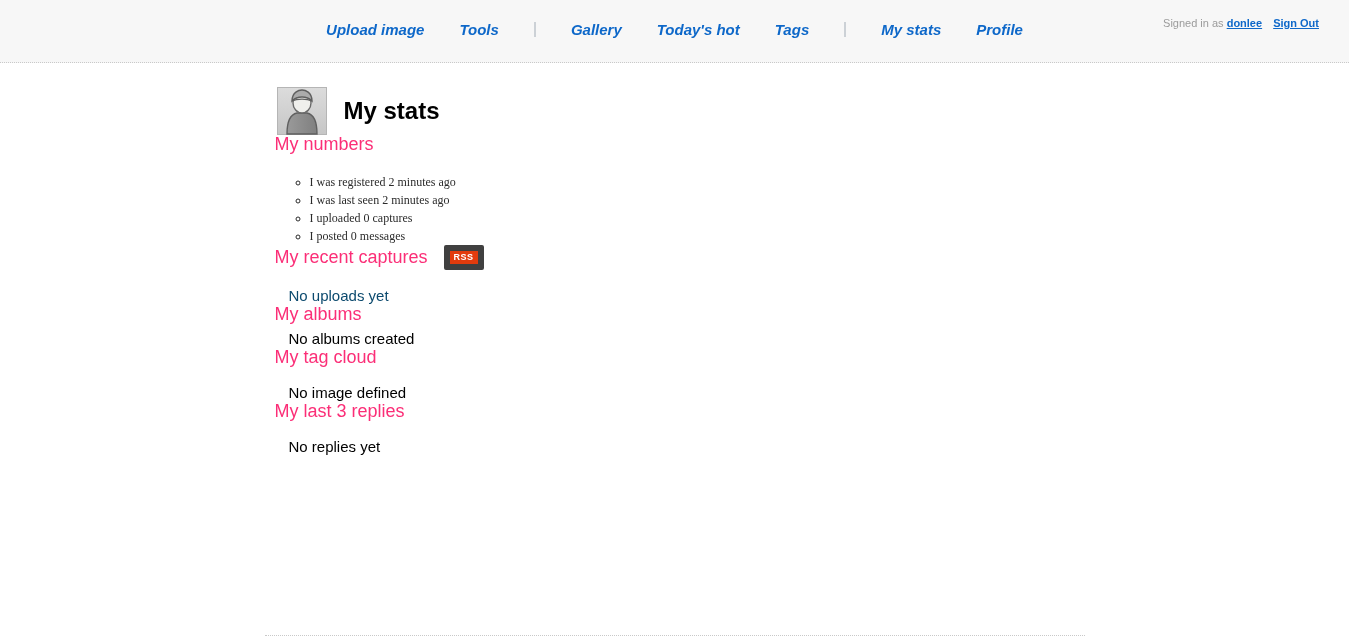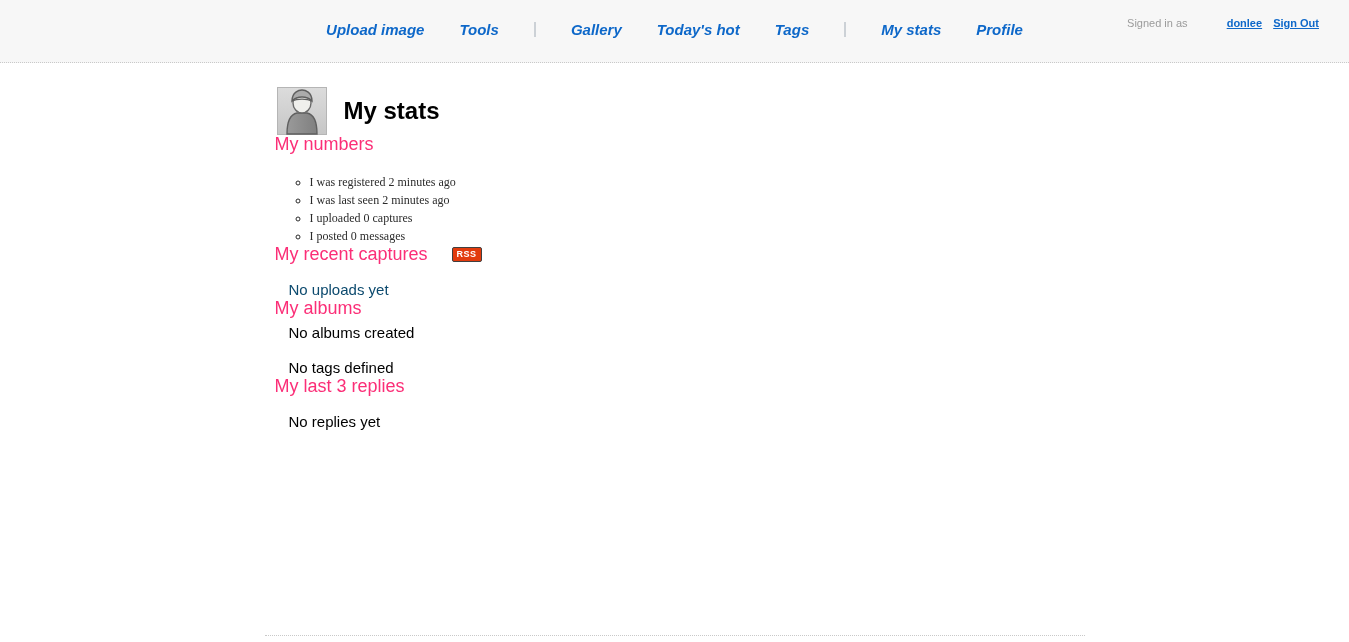--- a/index.html
+++ b/index.html
@@ -44,21 +44,20 @@
     top: 17px; right: 30px;
     font-size: 11px;
     color: #9b9b9b;
     white-space: nowrap;
   }
   .signin a {
     color: #0e68c9;
     font-weight: bold;
     text-decoration: underline;
     cursor: pointer;
-    margin-left: 36px;
   }
   .signin .signout { margin-left: 8px; }
 
   
   .container {
     width: 820px;
     height: 573px;
     margin: 0 auto;
     border-bottom: 1px dotted #c9c9c9;
   }
@@ -111,24 +110,24 @@
     font-size: 15px;
     line-height: 18px;
     color: #000;
   }
   .empty-gray { color: #0c4a6e; }
   .mt17 { margin-top: 17px; }
   .mt18 { margin-top: 6px; }
 
   .rss-badge {
     display: inline-block;
-    margin-left: 24px;
+    margin-left: 16px;
     padding: 2px 4px 2px 4px;
     background: #e23b0d;
-    border: 1px solid #404040;
+    border: 6px solid #404040;
     border-radius: 2px;
     color: #ffffff;
     font-size: 9px;
     font-weight: bold;
     line-height: 9px;
     vertical-align: 3px;
     text-decoration: none;
     letter-spacing: 0.5px;
     cursor: pointer;
   }
@@ -194,21 +193,22 @@
     </h2>
     <p class="empty-text empty-gray mt17">No uploads yet</p>
   </section>
 
   <section>
     <h2 class="section-heading h2-albums">My albums</h2>
     <p class="empty-text mt18">No albums created</p>
   </section>
 
   <section>
-    <p class="empty-text mt17">No tags defined</p>
+    <h2 class="section-heading h2-tags">My tag cloud</h2>
+    <p class="empty-text mt17">No image defined</p>
   </section>
 
   <section>
     <h2 class="section-heading h2-replies">My last 3 replies</h2>
     <p class="empty-text mt17">No replies yet</p>
   </section>
 
 </main>
 
 </body></html>

